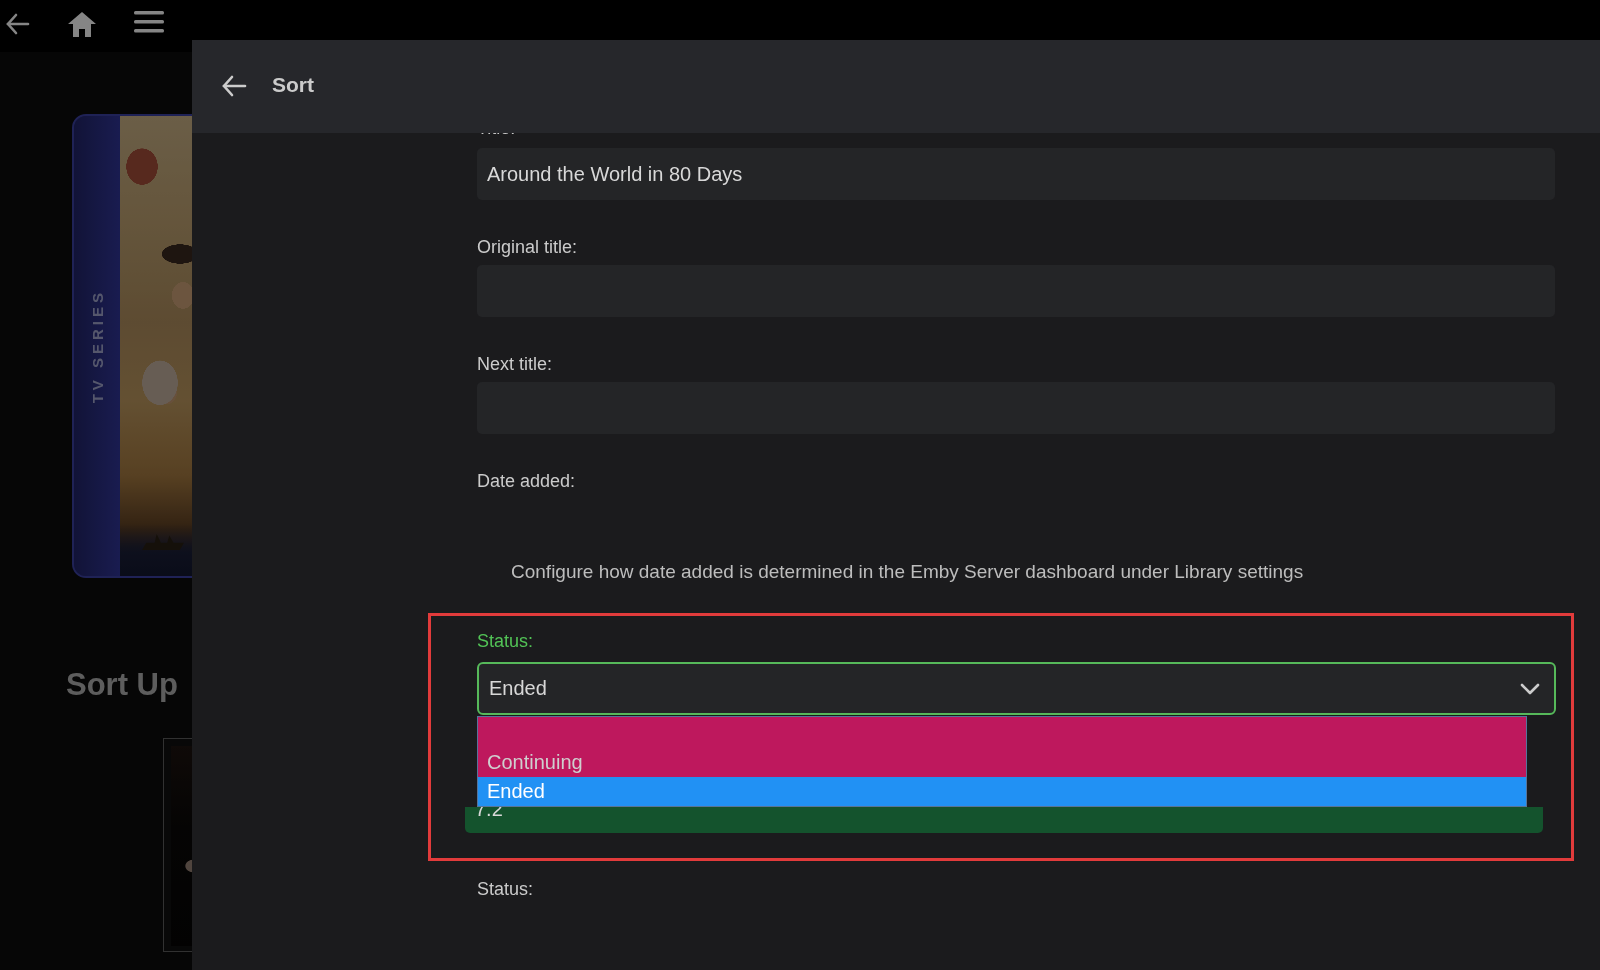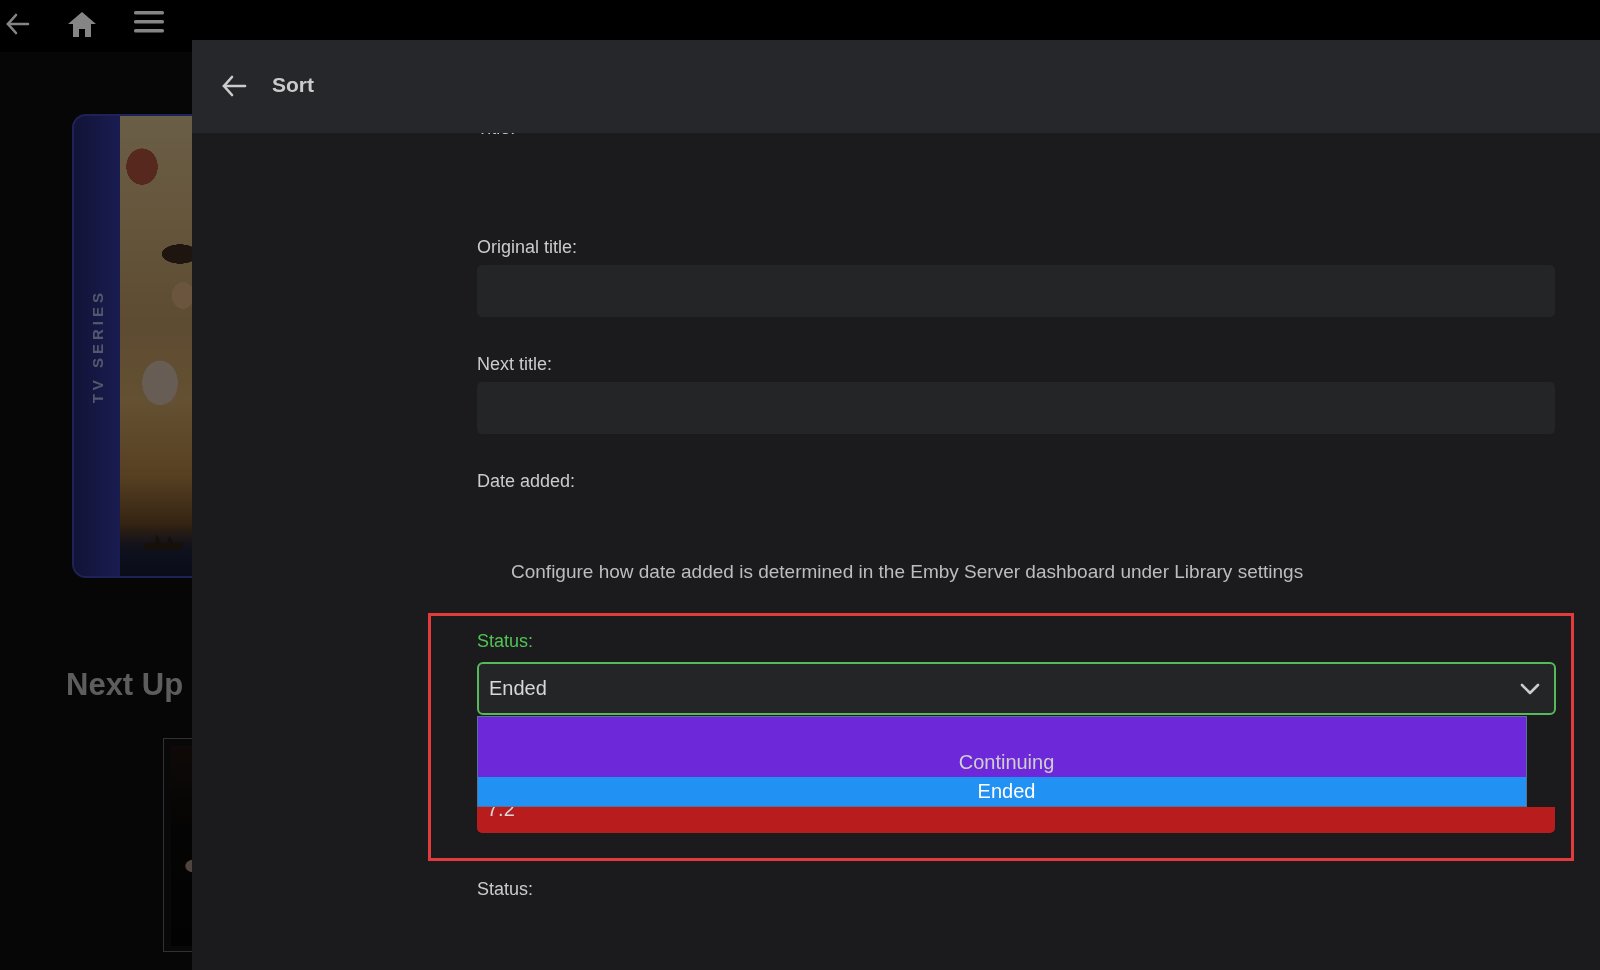--- a/index.html
+++ b/index.html
@@ -58,28 +58,28 @@
   .form { position:absolute; inset:0; z-index:2; }
   .f-label { position:absolute; left:285px; font-size:18px; color:#cbcbcb; height:22px; line-height:22px; }
   .f-input { position:absolute; left:285px; width:1078px; height:52px; background:#242527; border-radius:5px;
              color:#d8d8d8; font-size:20px; line-height:52px; padding:0 10px; overflow:hidden; white-space:nowrap; }
   .helper { position:absolute; left:287px; top:521px; font-size:19px; color:#bdbdbd;margin-left:32px; }
 
   .status-label { color:#52c356; }
   .f-select { position:absolute; left:285px; top:622px; width:1079px; height:53px; background:#242527;
               border:2px solid #56b95a; border-radius:6px; color:#d8d8d8; font-size:20px;
               display:flex; align-items:center; justify-content:space-between; padding:0 14px 0 10px; cursor:pointer; }
-  .dropdown { position:absolute; left:285px; top:676px; width:1050px; height:91px; background:#6d28d9;
-              border:1px solid #56749a; z-index:3;text-align:center; }
+  .dropdown { position:absolute; left:285px; top:676px; width:1050px; height:91px; background:#be185d;
+              border:1px solid #56749a; z-index:3; }
   .opt { font-size:20px; color:#cfcfcf; padding-left:9px; cursor:pointer; }
   .opt-blank { height:31px; }
   .opt-continuing { height:29px; line-height:29px; }
   .opt-selected { height:29px; line-height:29px; background:#2191f4; color:#fff; }
 
-  .rating-frag { position:absolute; left:285px; top:767px; width:1078px; height:26px; background:#b91c1c;
+  .rating-frag { position:absolute; left:273px; top:767px; width:1078px; height:26px; background:#14532d;
                  border-radius:0 0 5px 5px; overflow:hidden; }
   .rating-frag span { display:block; margin-top:-9px; padding-left:10px; font-size:20px; color:#d8d8d8; }
 
   .red-box { position:absolute; left:236px; top:573px; width:1146px; height:248px;
              border:3px solid #e23b3b; z-index:6; pointer-events:none; }
 
   .chev { display:block; }
 </style>
 </head>
 <body>
@@ -120,34 +120,37 @@
         <div class="poster-top-text">
           <div>P</div>
           <div>BR</div>
         </div>
       </div>
       <div class="poster-spine">
         <span class="spine-text">TV Series</span>
       </div>
     </div>
 
-    <div class="next-up">Next Up</div>
+    <div class="next-up">Sort Up</div>
 
     <div class="nextup-card">
       <div class="card-img"></div>
     </div>
 
     <div class="dim-overlay"></div>
   </div>
 
   <div class="dialog">
 
     <div class="form">
 
       <div class="f-label" style="top:77px;">Title:</div>
+      <div class="f-input" style="top:108px;">
+        <span>Around the World in 80 Days</span>
+      </div>
 
       <div class="f-label" style="top:196px;">Original title:</div>
       <div class="f-input" style="top:225px;">
         <span></span>
       </div>
 
       <div class="f-label" style="top:313px;">Next title:</div>
       <div class="f-input" style="top:342px;">
         <span></span>
       </div>

